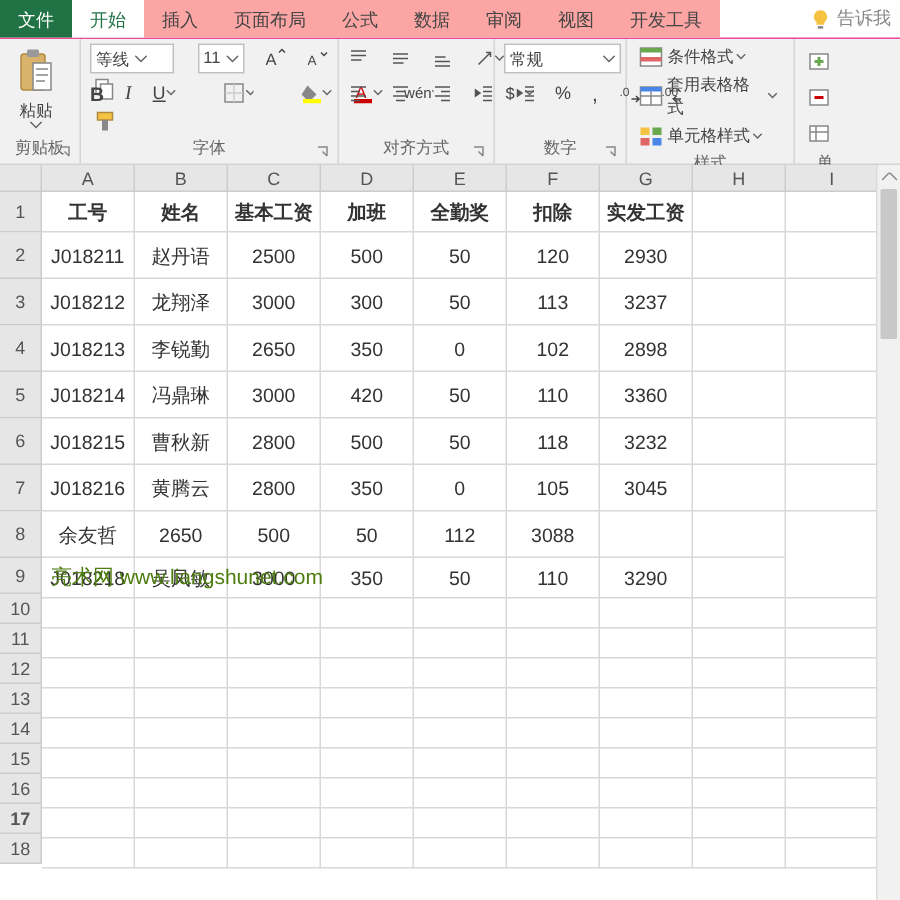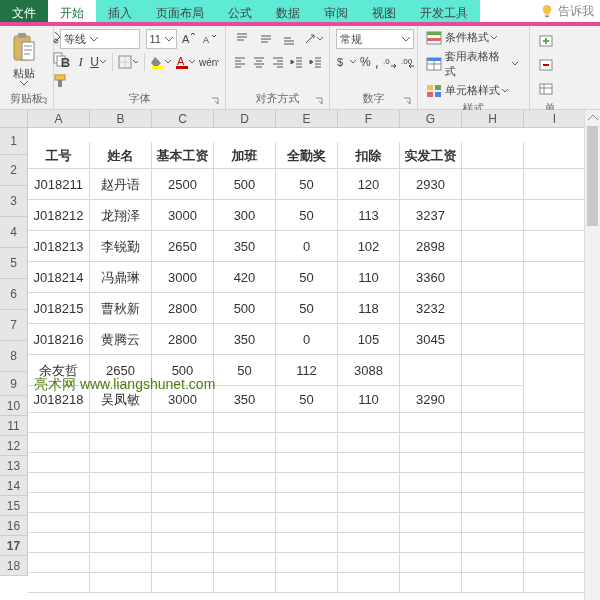--- a/index.html
+++ b/index.html
@@ -1,45 +1,45 @@
 <!DOCTYPE html>
 <html><head>
 <meta charset="utf-8">
 <style>
 *{margin:0;padding:0;box-sizing:border-box;font-family:"Microsoft YaHei","SimSun",Arial,sans-serif}
 body{background:#fff;width:600px;height:600px;overflow:hidden;position:relative;font-size:12px;color:#444}
 
-.tabs{height:26px;background:#fff;display:flex;border-bottom:4px solid #ec4899}
+.tabs{height:26px;background:#fff;display:flex;border-bottom:1px solid #ec4899}
 .tab{padding:5px 12px;color:#fff;background:#217346;cursor:pointer;font-size:12px}
 .tab.file{background:#217346}
 .tab.active{background:#fff;color:#217346;font-weight:normal}
-.tab.norm{color:#444;background:#5eead4}
+.tab.norm{color:#444;background:#fca5a5}
 .tell{margin-left:auto;display:flex;align-items:center;color:#888;padding:0 6px}
 .tell svg{margin-right:4px}
 
 .ribbon{height:84px;background:#f1f1f1;border-bottom:1px solid #d4d4d4;display:flex}
 .group{border-right:1px solid #d4d4d4;padding:3px 6px 0;display:flex;flex-direction:column;justify-content:space-between}
 .glabel{text-align:center;font-size:11px;color:#666;padding:2px 0 3px;position:relative}
 .glabel .dlg{position:absolute;right:-2px;bottom:2px;width:12px;height:12px;display:flex;align-items:center;justify-content:center}
-.row{display:flex;align-items:center;gap:4px}
+.row{display:flex;align-items:center;gap:14px}
 .bigbtn{display:flex;flex-direction:column;align-items:center;justify-content:center;padding:2px 4px;cursor:pointer;border-radius:2px}
 .ibtn{width:20px;height:20px;display:flex;align-items:center;justify-content:center;cursor:pointer;border-radius:2px}
 .combo{height:20px;border:1px solid #c0c0c0;background:#fff;display:flex;align-items:center;padding:0 3px;font-size:11px}
 .combo .dd{margin-left:4px}
 .sep{width:1px;height:18px;background:#d0d0d0;margin:0 2px}
 .stylebtn{display:flex;align-items:center;font-size:11px;color:#444;padding:1px 2px;cursor:pointer}
 .stylebtn svg{margin-right:3px}
 
 .sheet{position:relative}
 .corner{position:absolute;left:0;top:0;width:28px;height:18px;background:#e6e6e6;border-right:1px solid #ccc;border-bottom:1px solid #ccc}
 .colhdr{position:absolute;left:28px;top:0;height:18px;display:flex}
 .colhdr div{width:62px;background:#e6e6e6;border-right:1px solid #ccc;border-bottom:1px solid #ccc;text-align:center;line-height:18px;font-size:12px;color:#555}
 .rowhdr{position:absolute;left:0;top:18px;width:28px}
 .rowhdr div{height:27px;background:#e6e6e6;border-right:1px solid #ccc;border-bottom:1px solid #ccc;text-align:center;line-height:27px;font-size:12px;color:#555}
-.cells{position:absolute;left:28px;top:32px}
+.cells{position:absolute;left:28px;top:18px}
 .cr{display:flex;height:27px}
 .cr.hrow .cc{font-weight:bold}
 .cc{width:62px;border-right:1px solid #d8d8d8;border-bottom:1px solid #d8d8d8;line-height:27px;text-align:center;font-size:13px;color:#333;overflow:hidden;white-space:nowrap}
 .cr.tall{height:31px}
 .cr.tall .cc{line-height:31px}
 .cr.short{height:20px}
 .cr.short .cc{line-height:20px}
 
 .wm{position:absolute;left:34px;top:376px;color:#4d7c0f;font-size:14px;font-family:Arial;pointer-events:none;z-index:5}
 

